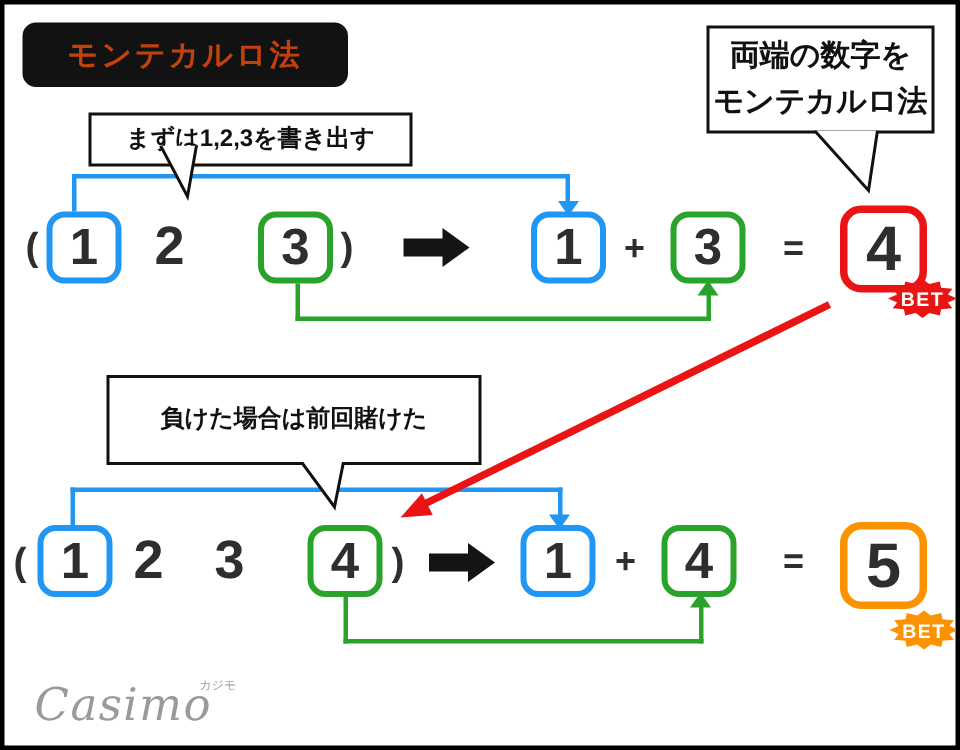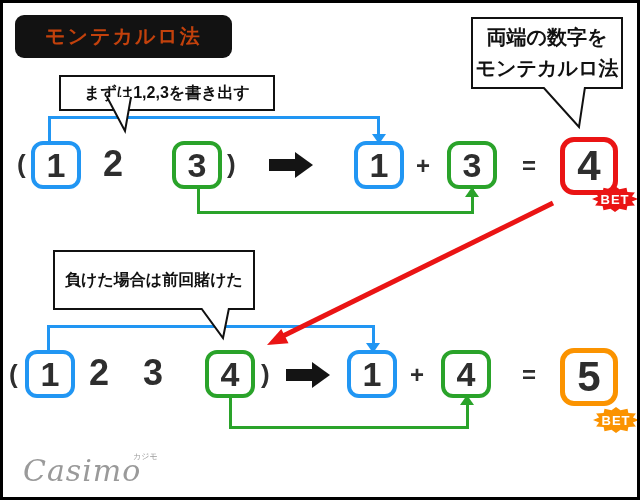--- a/index.html
+++ b/index.html
@@ -74,21 +74,21 @@
   </svg>
 
   <div class="bubble large" style="left:468px;top:14px;width:152px;height:72px;">
     <span>両端の数字を</span>
     <span>モンテカルロ法</span>
   </div>
   <svg class="tail" style="left:530px;top:84px;" width="58" height="44">
     <path d="M10,0 L46,40 L52,0" fill="#fff" stroke="#111" stroke-width="2"></path>
   </svg>
 
-  <div class="bubble small" style="left:50px;top:247px;width:202px;height:60px;">
+  <div class="bubble small" style="left:68px;top:247px;width:250px;height:60px;">
     <span>負けた場合は前回賭けた</span>
   </div>
   <svg class="tail" style="left:190px;top:305px;" width="40" height="34">
     <path d="M8,0 L30,30 L36,0" fill="#fff" stroke="#111" stroke-width="2"></path>
   </svg>
 
   <div class="bracket blue-open-down" style="left:45px;top:113px;width:332px;height:25px;"></div>
   <div class="ah-down" style="left:369px;top:131px;"></div>
   <div class="bracket green-open-up" style="left:194px;top:186px;width:277px;height:25px;"></div>
   <div class="ah-up" style="left:462px;top:184px;"></div>

